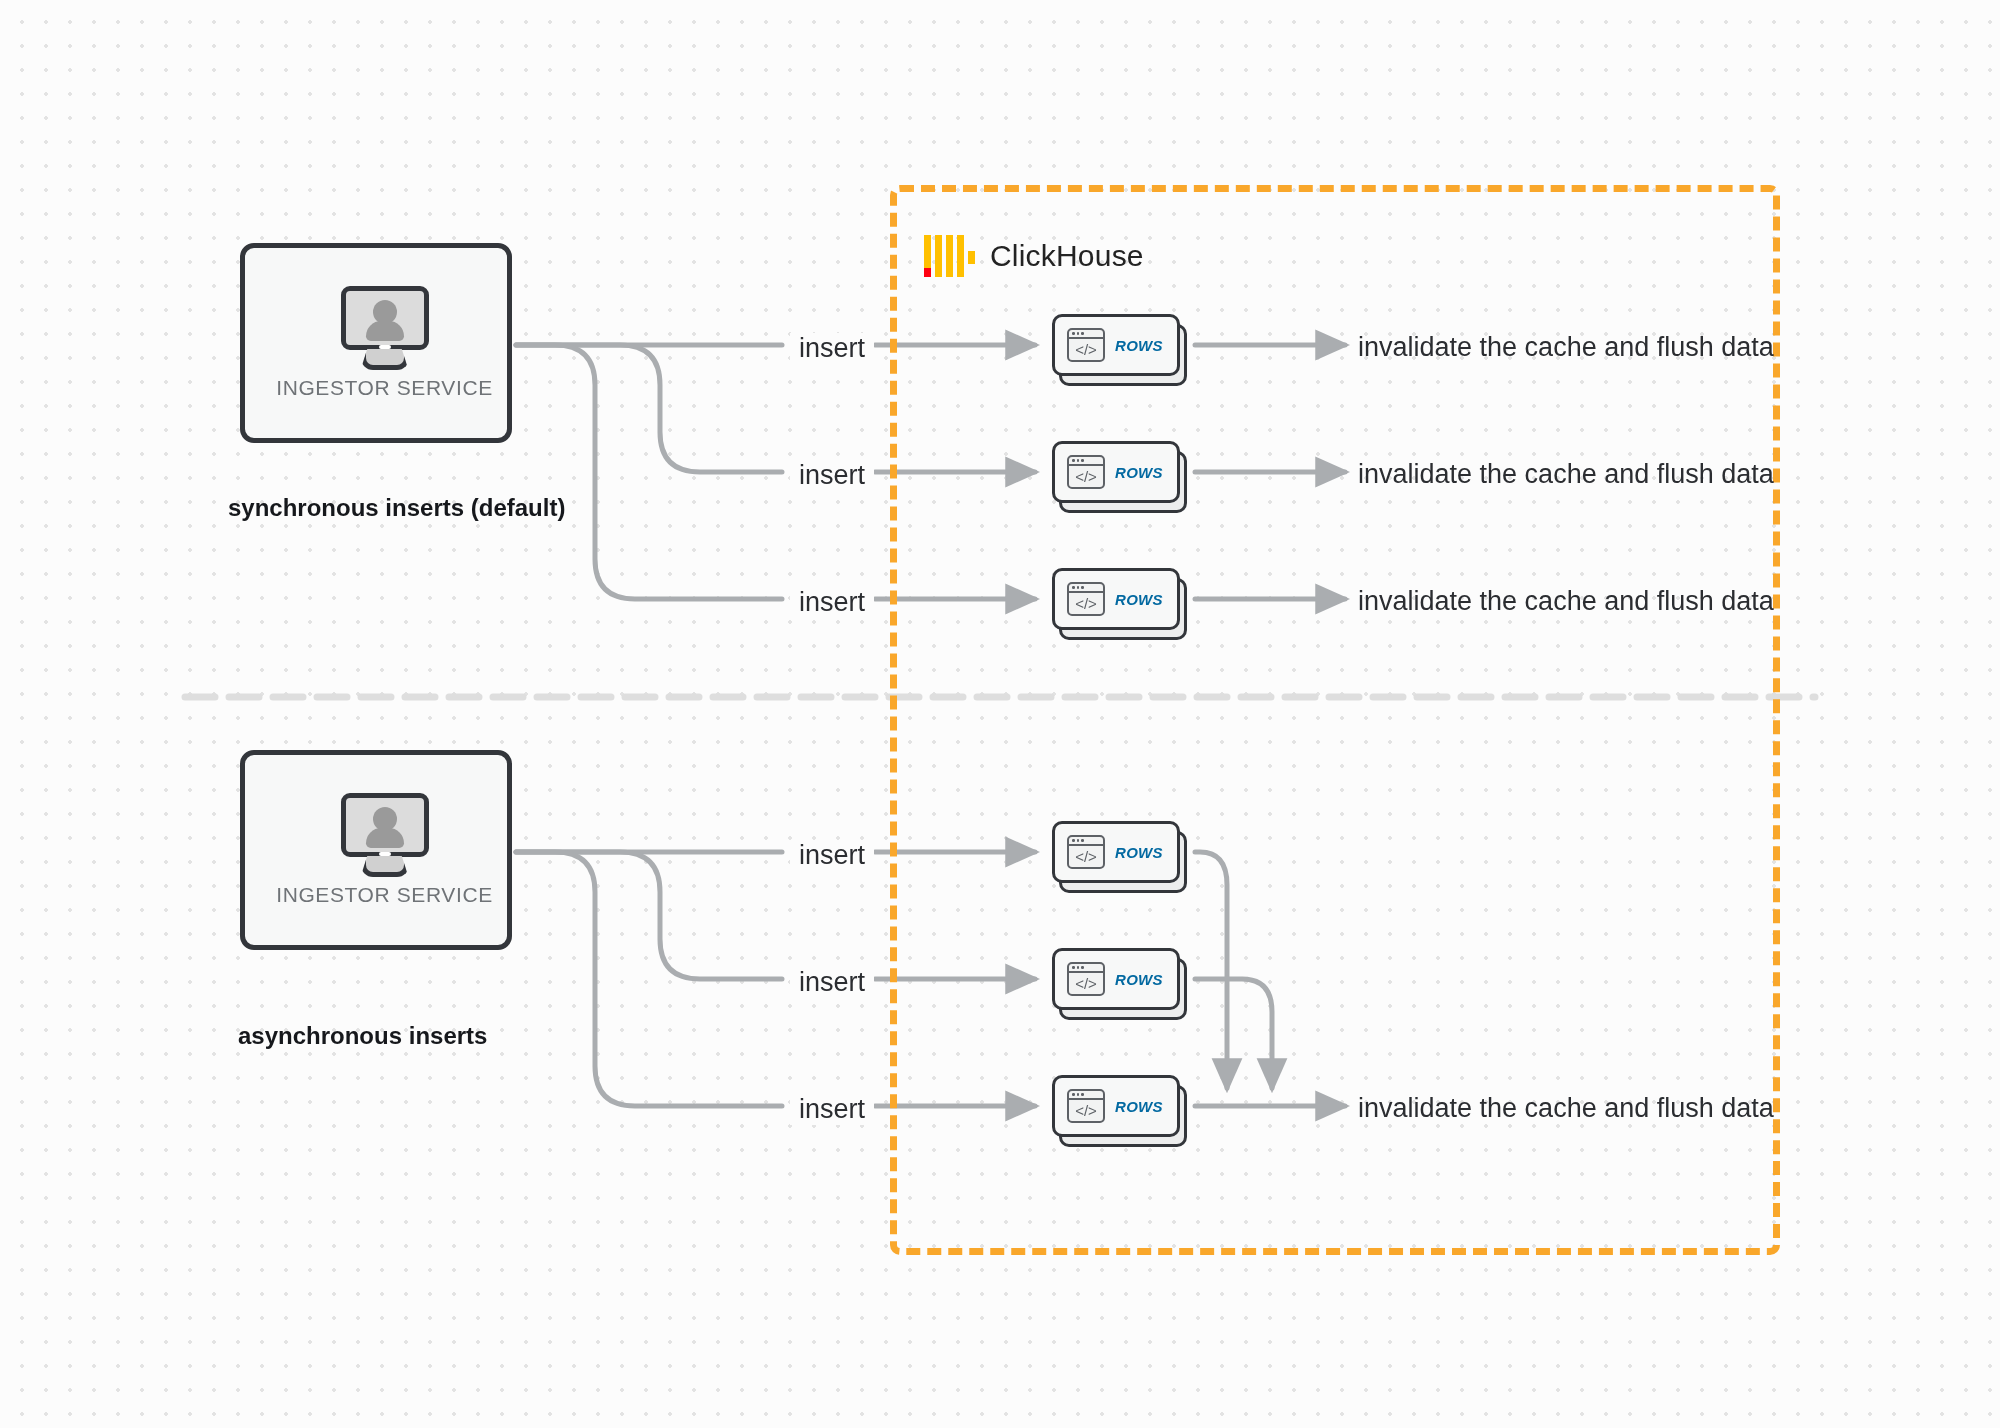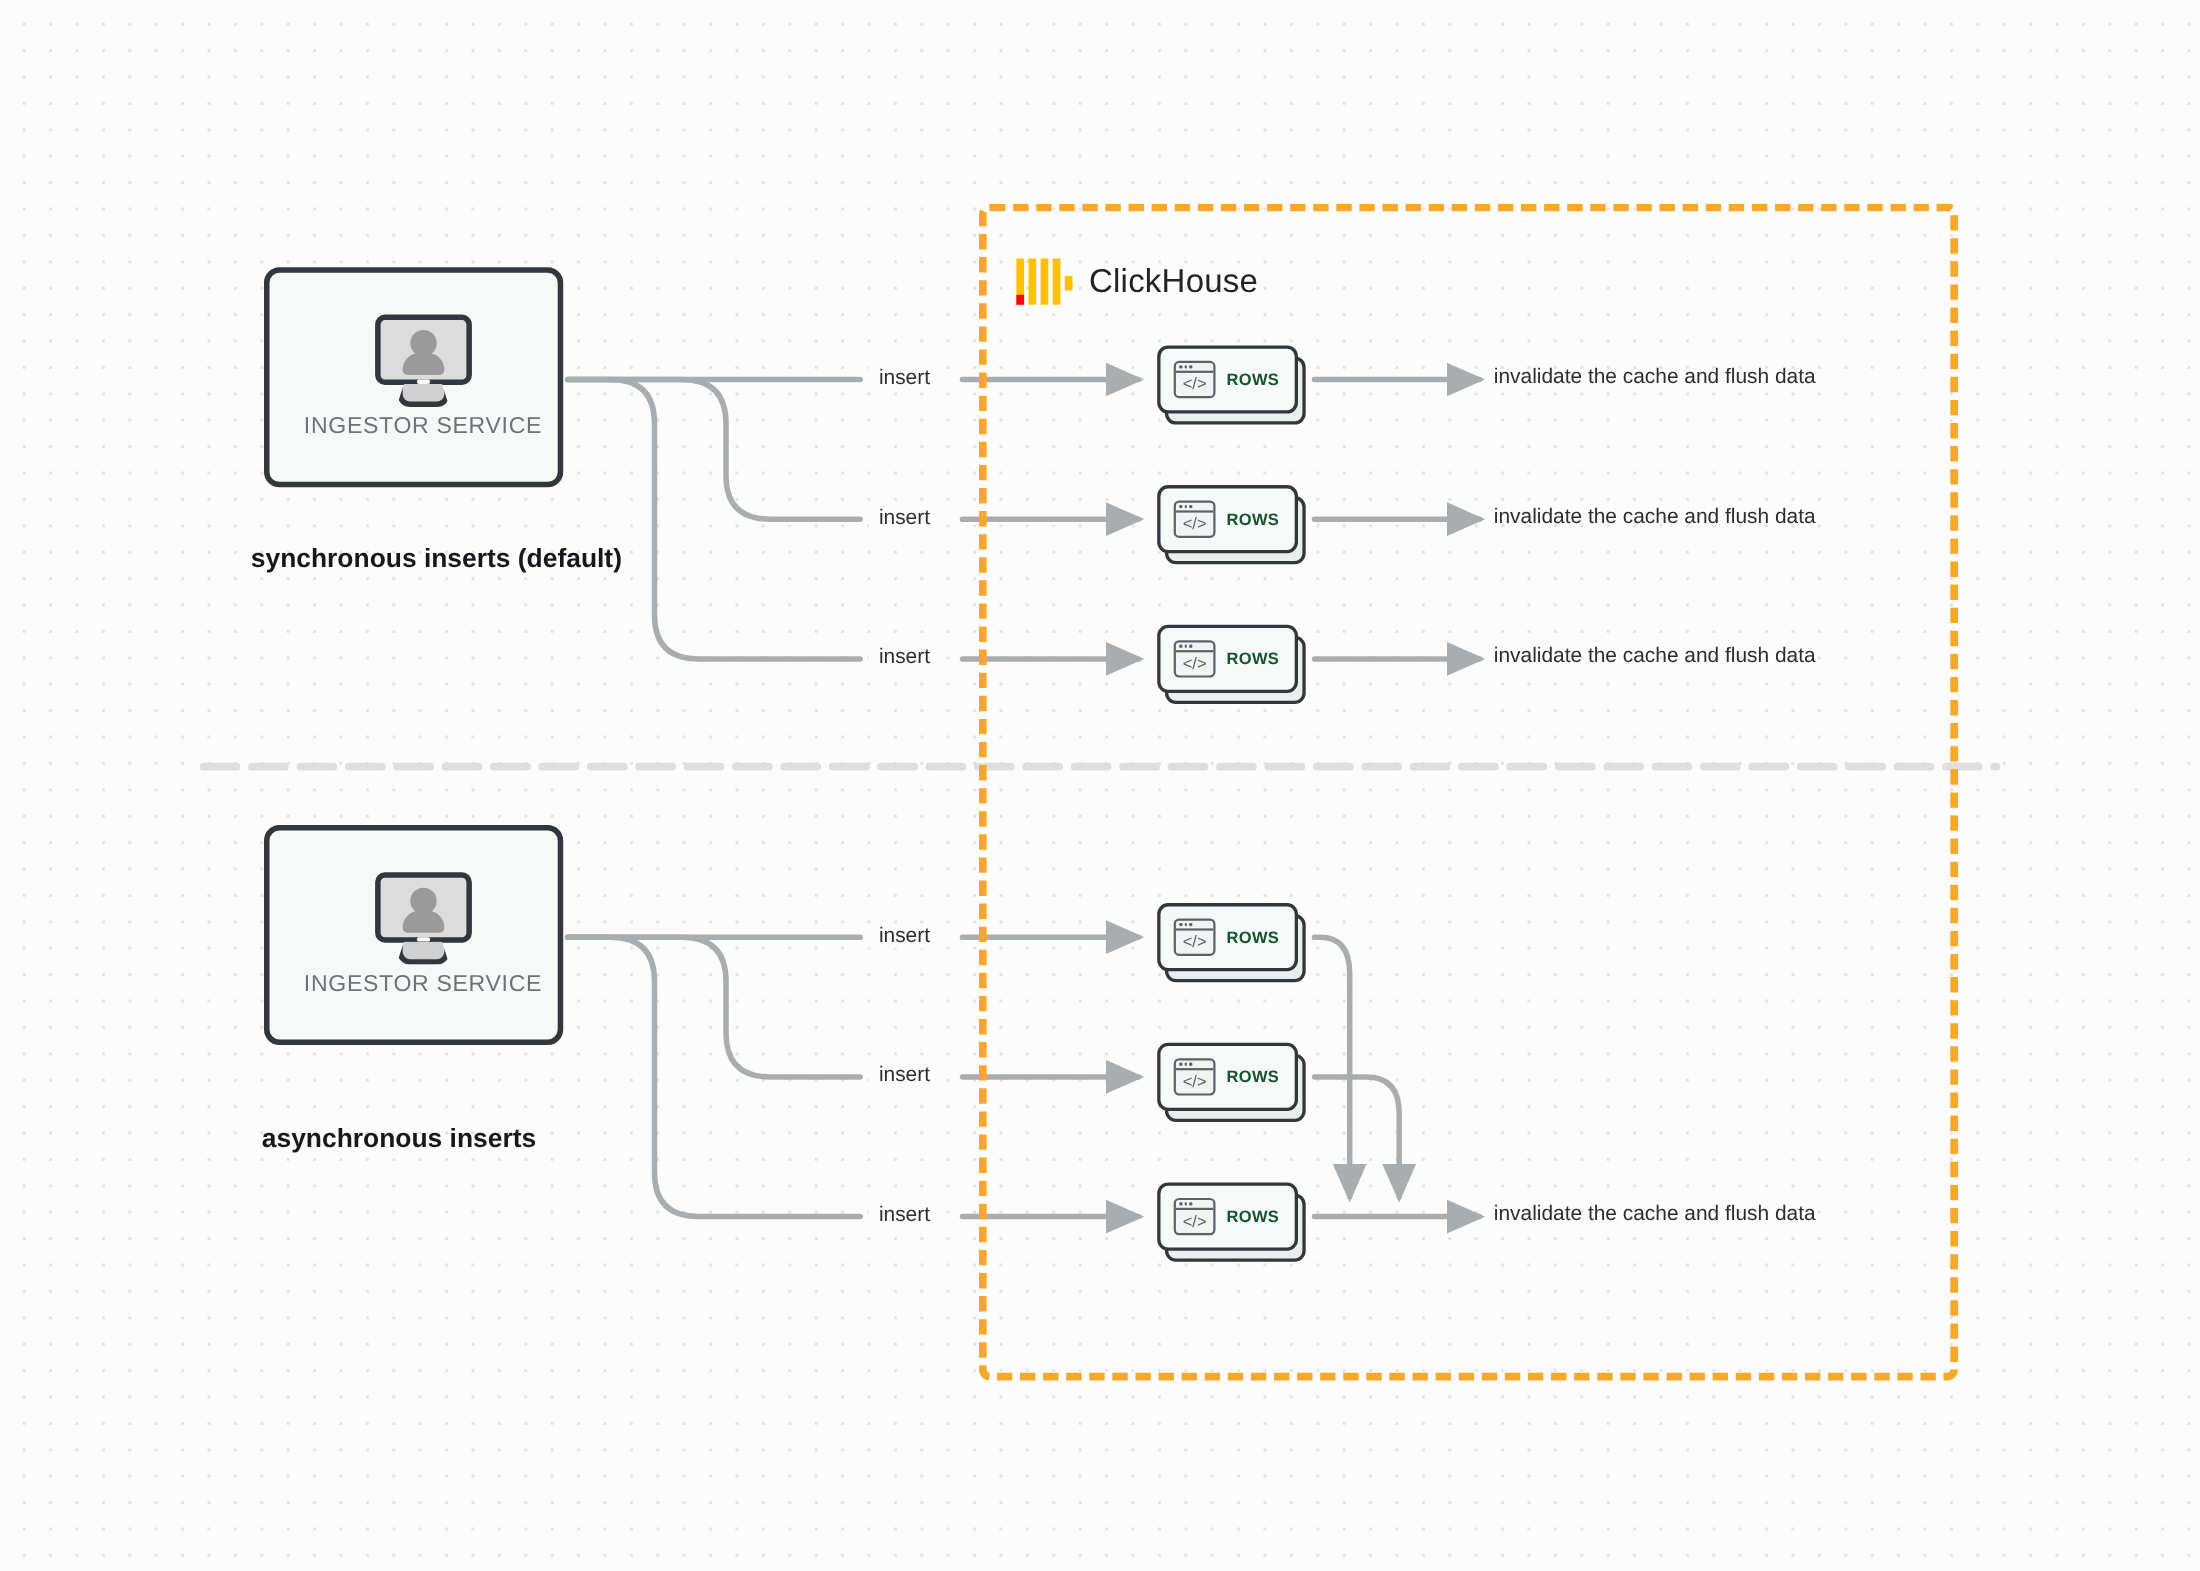--- a/index.html
+++ b/index.html
@@ -236,30 +236,31 @@
     left: 0; right: 0; top: 8px; bottom: 0;
     display: flex;
     align-items: center;
     justify-content: center;
     font-size: 15px;
     color: #5d6166;
     font-family: "Liberation Sans", sans-serif;
   }
   .rows-text {
     font-size: 15px;
+    font-style: italic;
     font-weight: bold;
-    color: #14532d;
+    color: #0369a1;
     margin-left: 10px;
     letter-spacing: 0.3px;
   }
 
   
   .edge-label {
     position: absolute;
-    font-size: 19px;
+    font-size: 27px;
     color: #2b2d31;
     white-space: nowrap;
   }
   .insert-label {
     background: #fcfcfc;
     padding: 0 9px;
   }
 </style>
 </head>
 <body>

